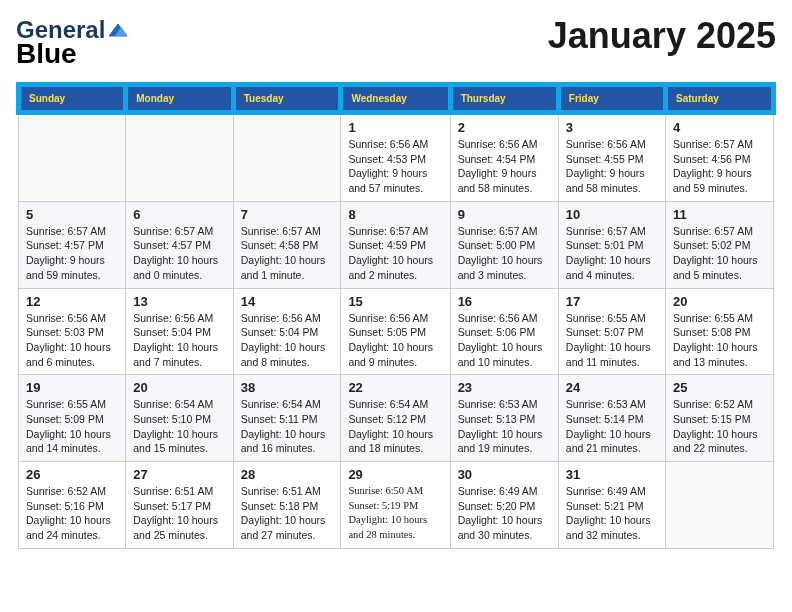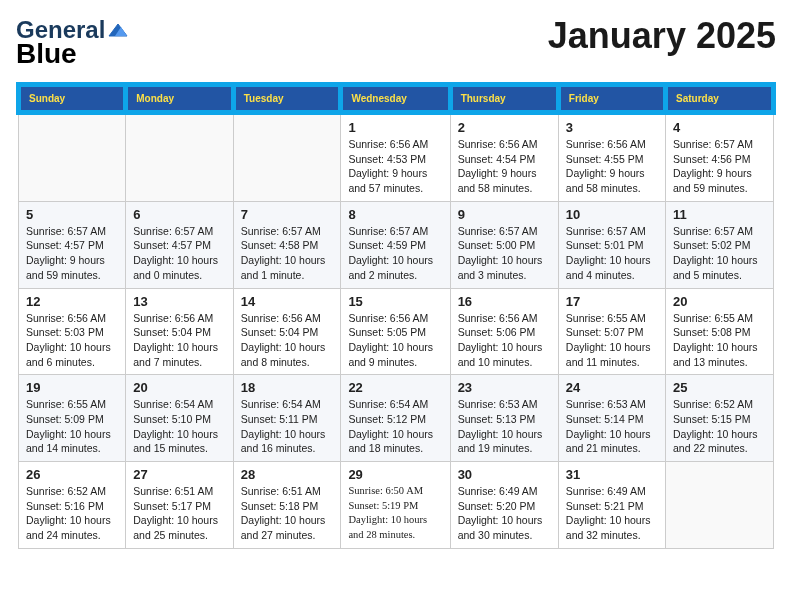--- a/index.html
+++ b/index.html
@@ -231,21 +231,21 @@
 Sunset: 5:09 PM
 Daylight: 10 hours and 14 minutes.</div>
         </td>
         <td>
           <div class="day-number">20</div>
           <div class="day-detail" style="white-space: pre-line;">Sunrise: 6:54 AM
 Sunset: 5:10 PM
 Daylight: 10 hours and 15 minutes.</div>
         </td>
         <td>
-          <div class="day-number">18</div>
+          <div class="day-number">38</div>
           <div class="day-detail" style="white-space: pre-line;">Sunrise: 6:54 AM
 Sunset: 5:11 PM
 Daylight: 10 hours and 16 minutes.</div>
         </td>
         <td>
           <div class="day-number">22</div>
           <div class="day-detail" style="white-space: pre-line;">Sunrise: 6:54 AM
 Sunset: 5:12 PM
 Daylight: 10 hours and 18 minutes.</div>
         </td>

